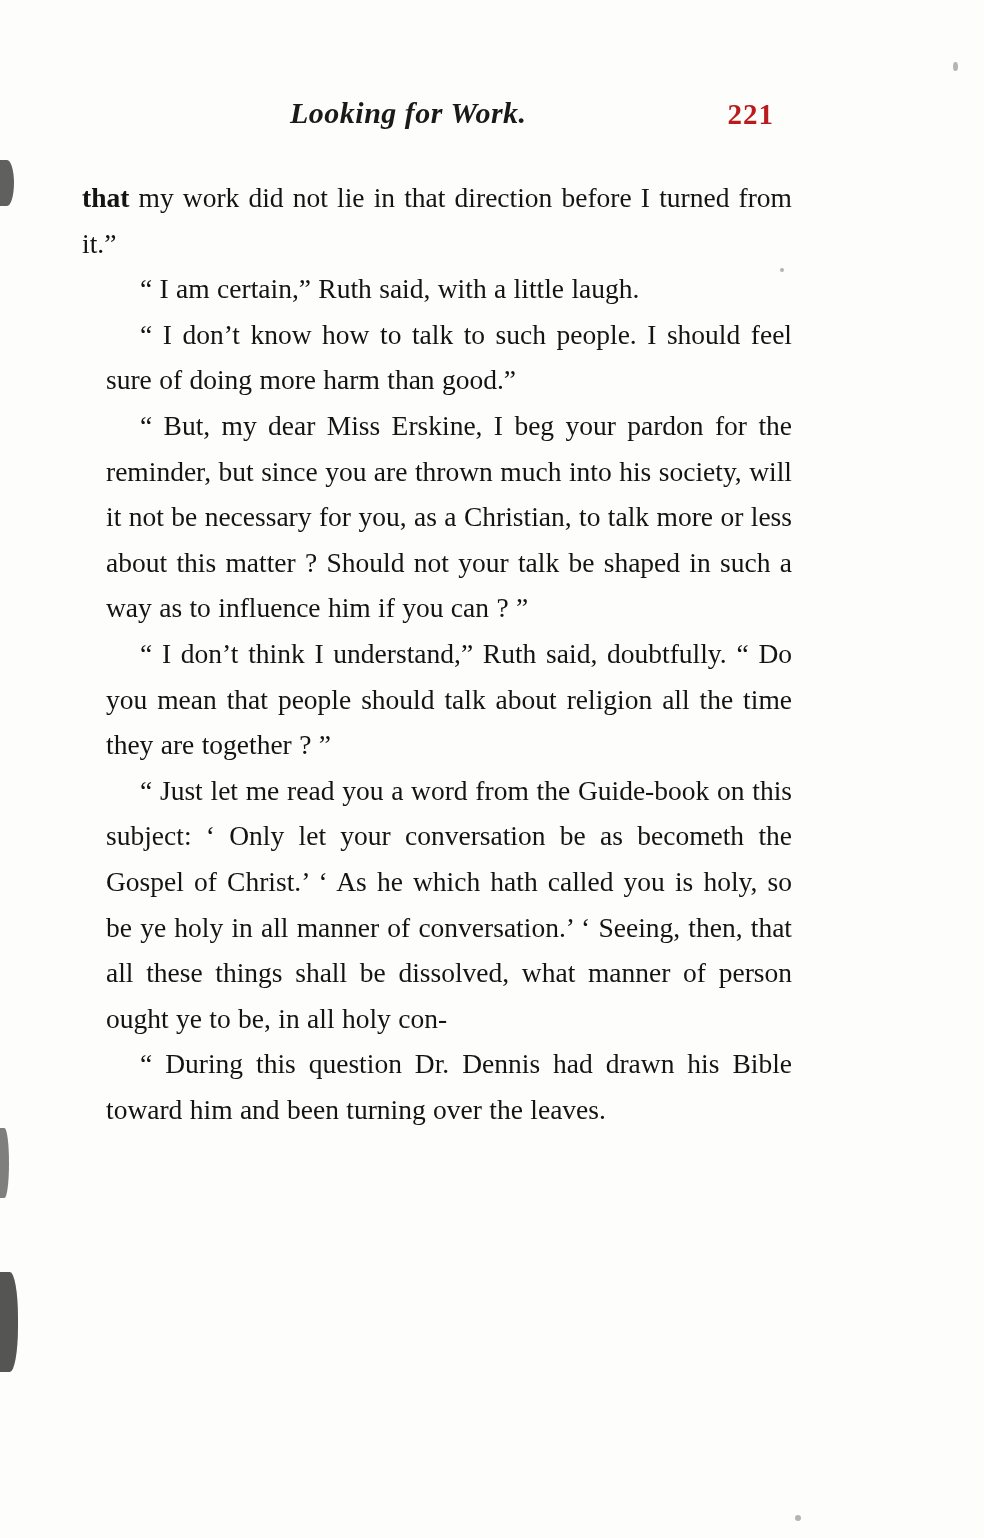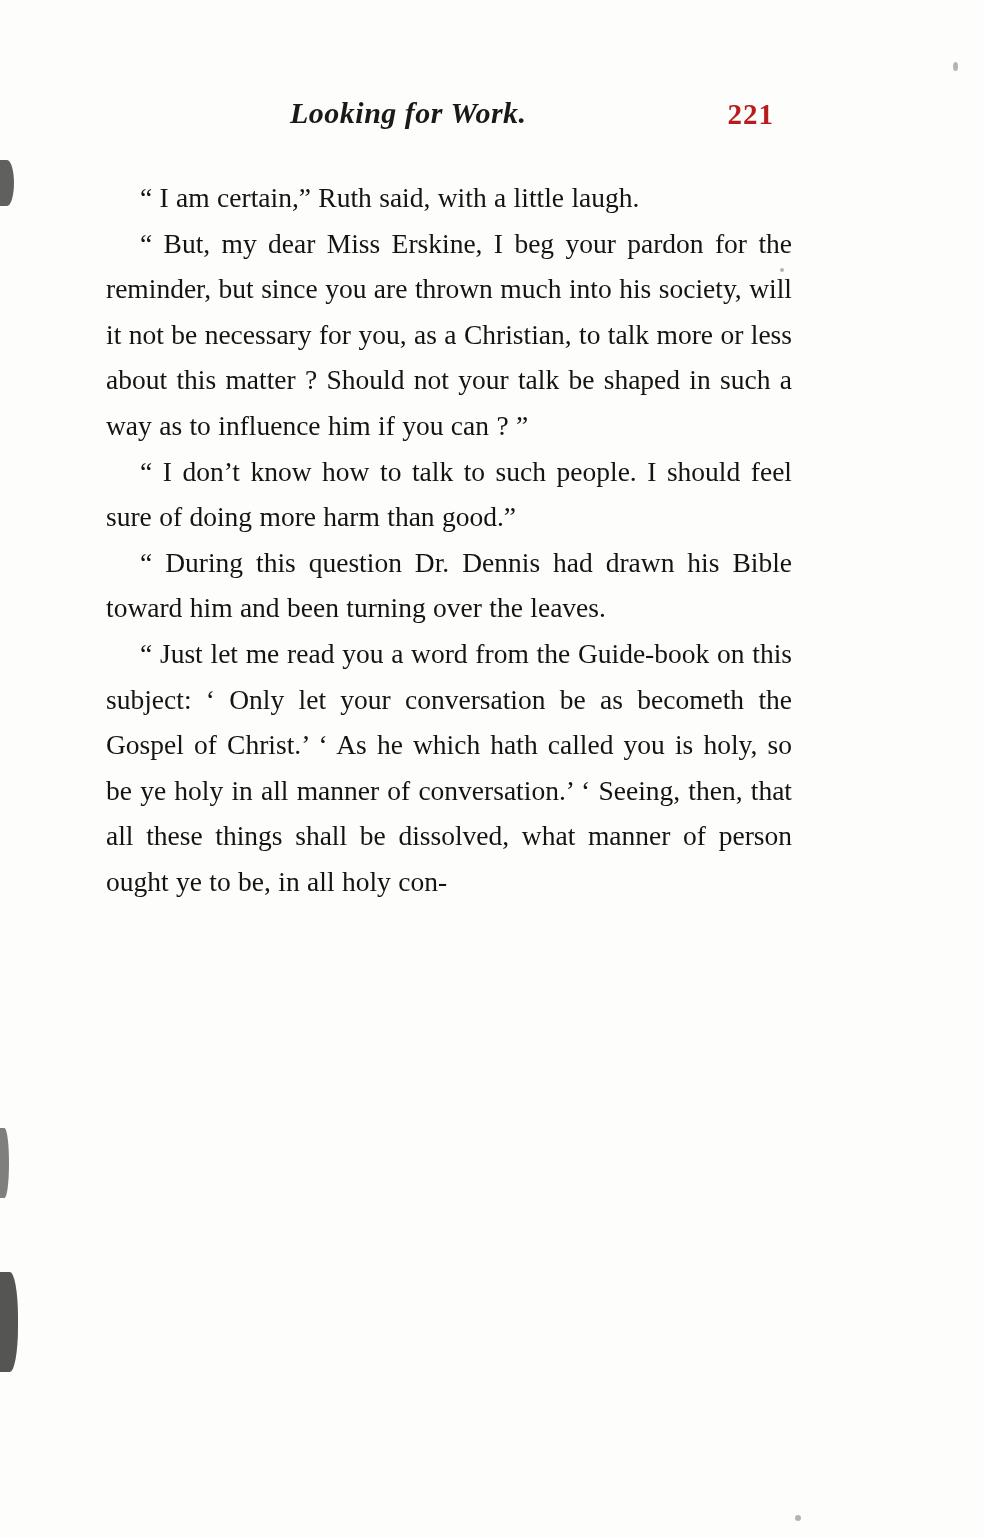--- a/index.html
+++ b/index.html
@@ -121,20 +121,22 @@
   <div class="speck" style="left:953px; top:62px; width:5px; height:9px;"></div>
   <div class="speck" style="left:780px; top:268px; width:4px; height:4px;"></div>
   <div class="speck" style="left:795px; top:1515px; width:6px; height:6px;"></div>
 
   <div class="running-head">
     <div class="head-title">Looking for Work.</div>
     <div class="head-folio">221</div>
   </div>
 
   <div class="textblock">
+    <p class="para"><span class="lead-bold">that</span><span> my work did not lie in that direction before I turned from it.”</span></p>
     <p class="para indent">“ I am certain,” Ruth said, with a little laugh.</p>
+    <p class="para indent">“ I don’t know how to talk to such people.   I should feel sure of doing more harm than good.”</p>
     <p class="para indent">“ But, my dear Miss Erskine, I beg your pardon for the reminder, but since you are thrown much into his society, will it not be necessary for you, as a Christian, to talk more or less about this matter ?   Should not your talk be shaped in such a way as to influence him if you can ? ”</p>
-    <p class="para indent">“ I don’t know how to talk to such people.   I should feel sure of doing more harm than good.”</p>
+    <p class="para indent">“ I don’t think I understand,” Ruth said, doubtfully.   “ Do you mean that people should talk about religion all the time they are together ? ”</p>
+    <p class="para indent">“ Just let me read you a word from the Guide-book on this subject: ‘ Only let your conversation be as becometh the Gospel of Christ.’   ‘ As he which hath called you is holy, so be ye holy in all manner of conversation.’  ‘ Seeing, then, that all these things shall be dissolved, what manner of person ought ye to be, in all holy con-</p>
     <p class="para indent">“ During this question Dr. Dennis had drawn his Bible toward him and been turning over the leaves.</p>
-    <p class="para indent">“ Just let me read you a word from the Guide-book on this subject: ‘ Only let your conversation be as becometh the Gospel of Christ.’   ‘ As he which hath called you is holy, so be ye holy in all manner of conversation.’  ‘ Seeing, then, that all these things shall be dissolved, what manner of person ought ye to be, in all holy con-</p>
   </div>
 
 </div>
 
 </body></html>

